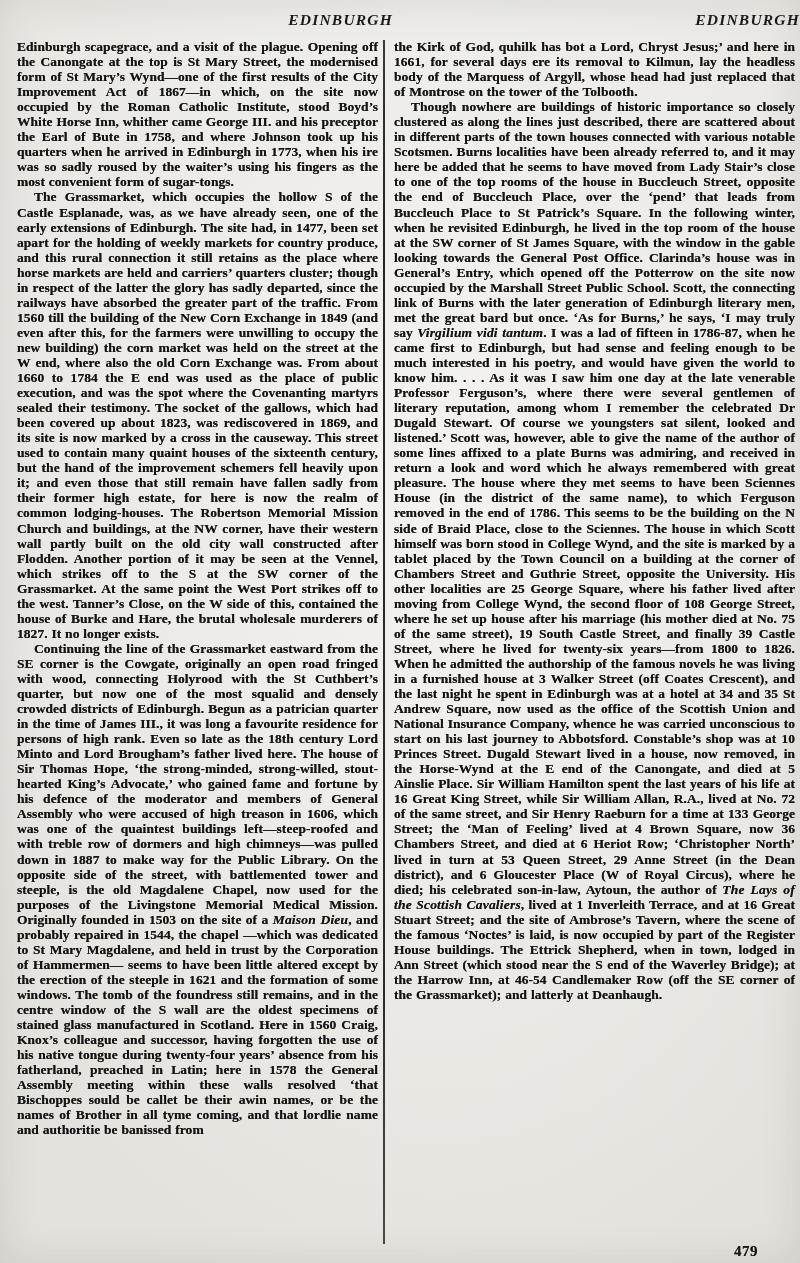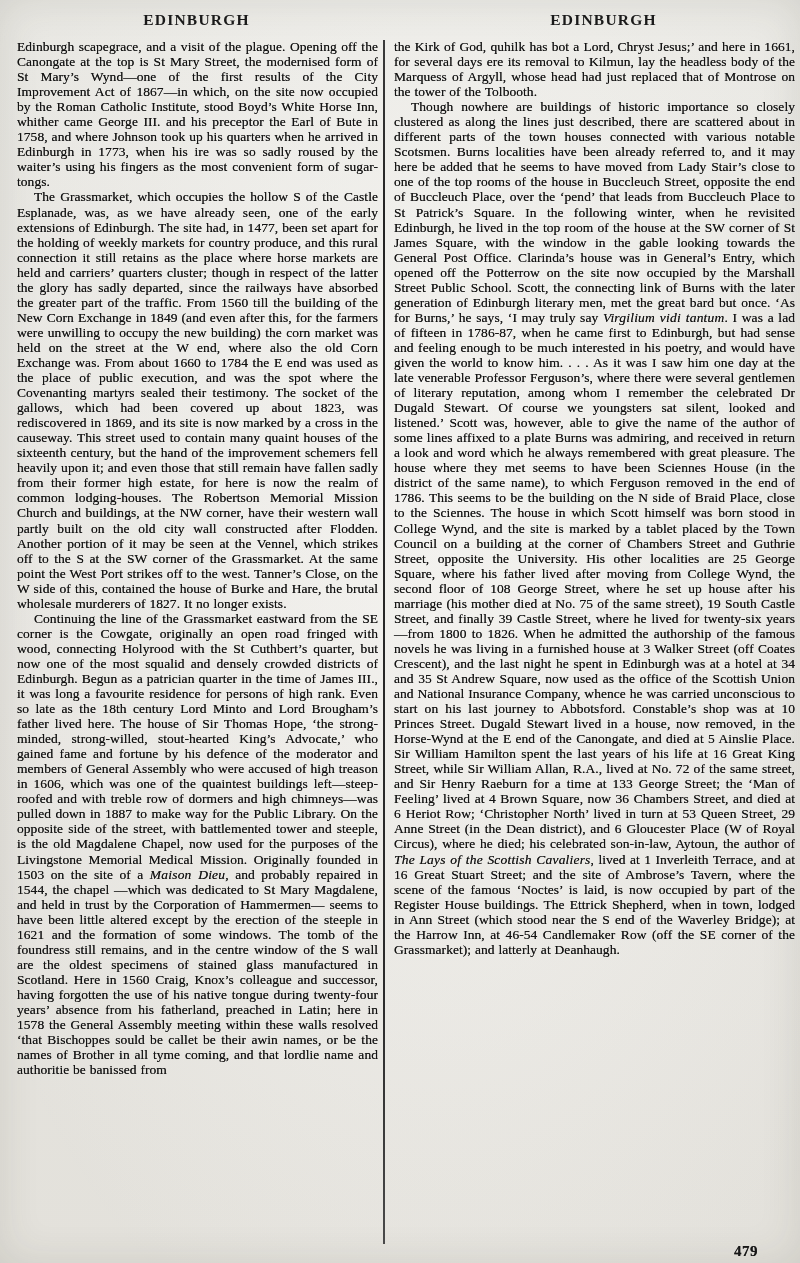--- a/index.html
+++ b/index.html
@@ -25,39 +25,41 @@
   }
   .header-row {
     position: absolute;
     top: 11px;
     left: 0;
     width: 800px;
     display: flex;
   }
   .header-cell {
     width: 50%;
-    text-align: center;
+    text-align: right;
     font-size: 15.5px;
     font-weight: bold;
     letter-spacing: 1.2px;
     color: #1a1a1a;
+    font-style: italic;
   }
   .header-cell.left { padding-right: 14px; }
   .header-cell.right { padding-left: 0px; }
   .content {
     position: absolute;
     top: 39px;
     left: 0;
     right: 0;
     bottom: 0;
     display: flex;
   }
   .column {
     overflow: hidden;
     height: 1206px;
+    font-weight: bold;
   }
   .column.left {
     width: 383px;
     padding: 0 5px 0 17px;
     box-sizing: border-box;
   }
   .column.right {
     flex: 1;
     padding: 0 5px 0 9px;
     box-sizing: border-box;

